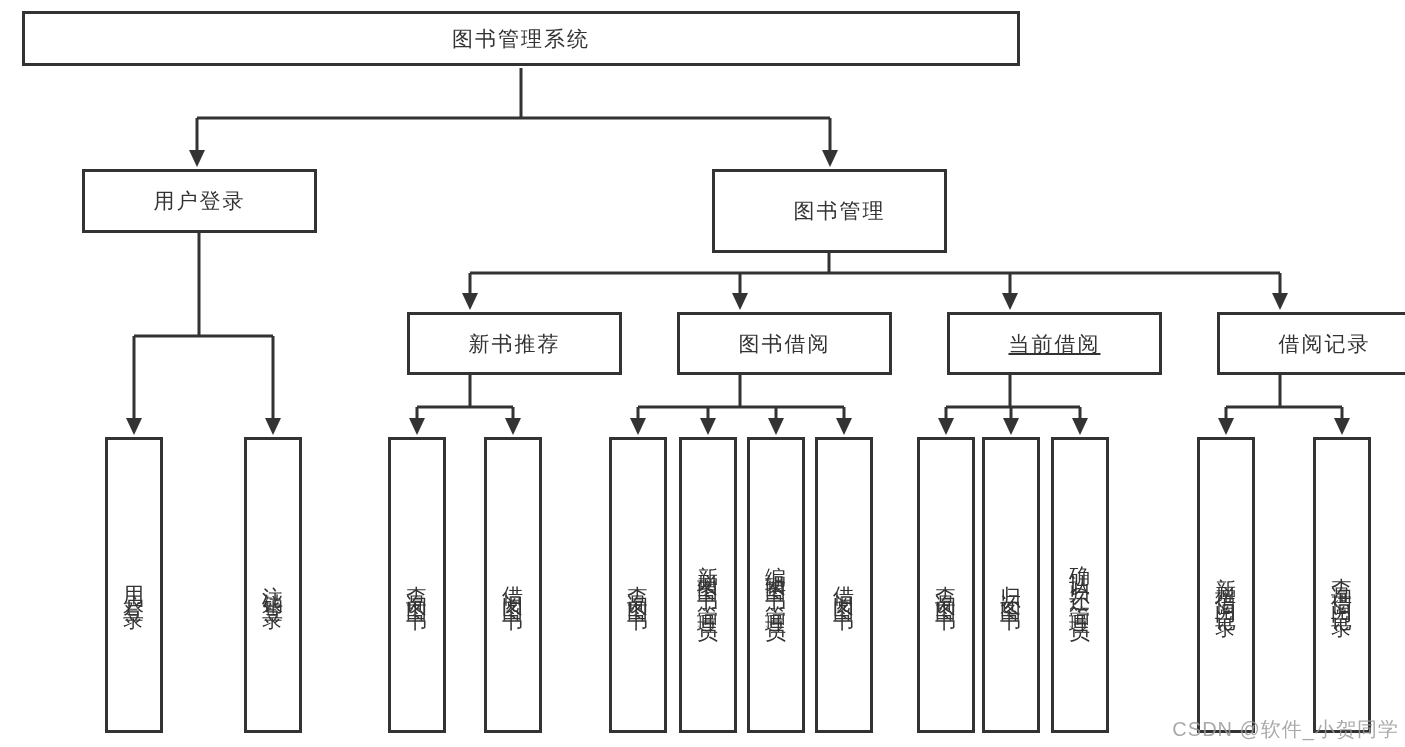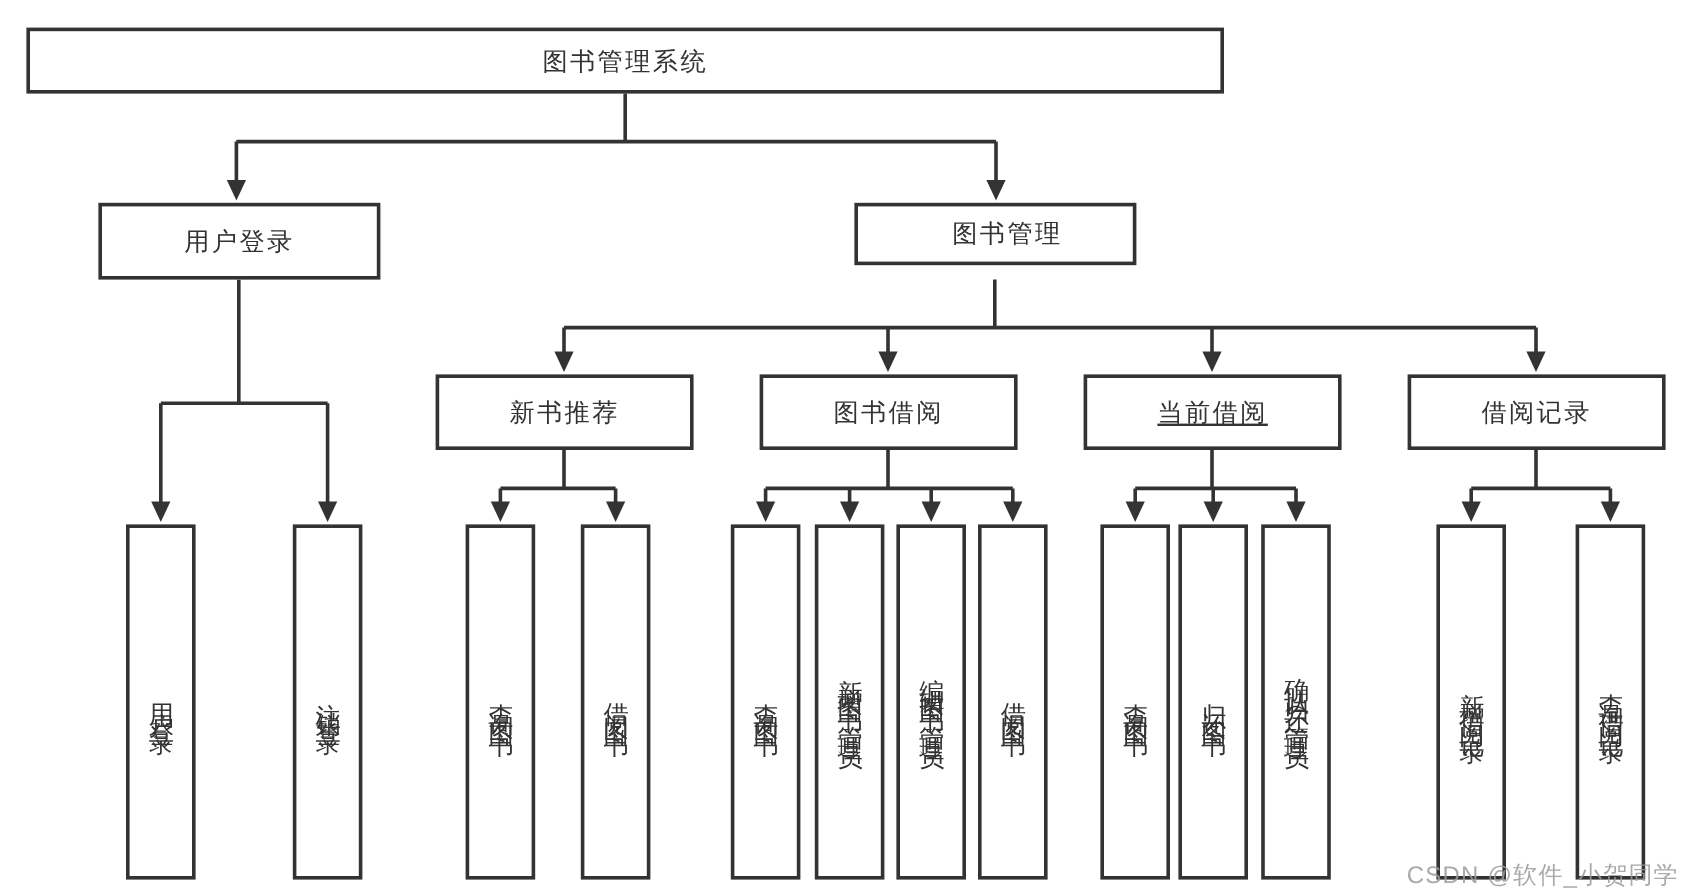--- a/index.html
+++ b/index.html
@@ -39,26 +39,26 @@
     white-space: nowrap;
   }
   .v-node {
     writing-mode: vertical-rl;
     text-orientation: mixed;
     font-size: 21px;
     letter-spacing: 8px;
     line-height: 1;
   }
   
-  .n-root   { left: 22px;  top: 23px;  width: 998px; height: 55px; }
+  .n-root   { left: 22px;  top: 11px;  width: 998px; height: 55px; }
   
   .n-login  { left: 82px;  top: 169px; width: 235px; height: 64px; }
-  .n-mgmt   { left: 712px; top: 169px; width: 235px; height: 52px; padding-left: 20px; }
+  .n-mgmt   { left: 712px; top: 169px; width: 235px; height: 84px; padding-left: 20px; }
   
-  .l3 { top: 312px; height: 63px; width: 215px; }
+  .l3 { top: 312px; height: 63px; width: 215px; margin-left: 44px; }
   .n-recommend { left: 363px; }
   .n-borrow    { left: 633px; text-align: right; }
   .n-current   { left: 903px; text-decoration: underline; }
   .n-records   { left: 1173px; }
   
   .leaf { top: 437px; height: 296px; width: 58px; }
   .lf-1  { left: 105px; }
   .lf-2  { left: 244px; }
   .lf-3  { left: 388px; }
   .lf-4  { left: 484px; }

